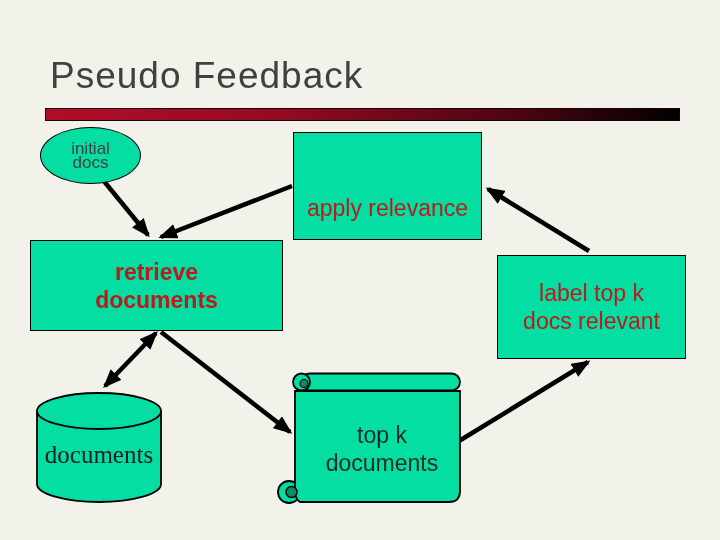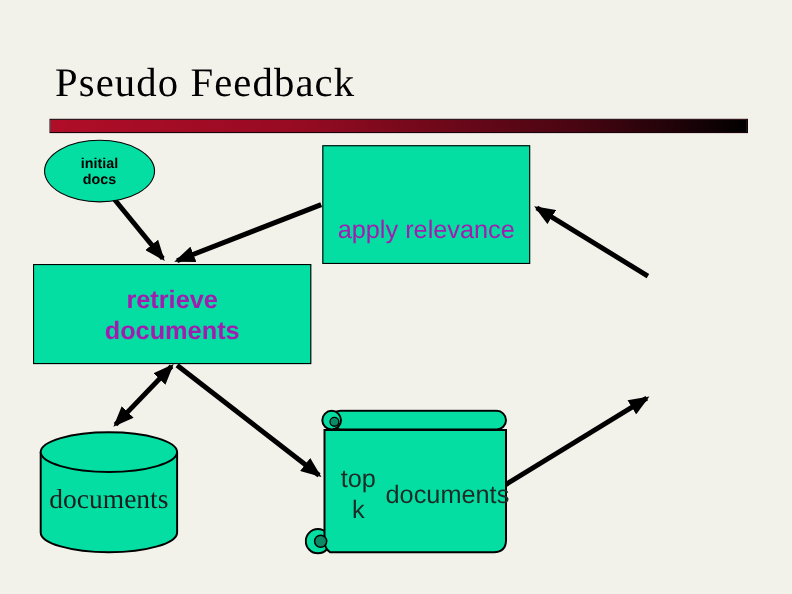--- a/index.html
+++ b/index.html
@@ -4,52 +4,51 @@
 <style>
   html,body{margin:0;padding:0;background:#888;}
   .slide{
     position:relative;width:720px;height:540px;overflow:hidden;
     background:#F2F1EA;
     font-family:"Liberation Sans", sans-serif;
   }
   .title{
     position:absolute;left:50px;top:56px;width:620px;
     font-size:37px;line-height:40px;letter-spacing:1px;
-    color:#000000;
-    font-family:Liberation Serif, serif;
+    color:#404040;
   }
   .accent-bar{
     position:absolute;left:45px;top:108px;width:635px;height:13px;
     background:linear-gradient(90deg,#B00D28 0%,#970B22 35%,#4a0512 75%,#0a0103 97%,#000 100%);
     border:1px solid #1c000a;box-sizing:border-box;
   }
   .node{position:absolute;box-sizing:border-box;background:#04DEA2;border:1.5px solid #000;}
   .node .lbl{
     width:100%;height:100%;display:flex;flex-direction:column;
     align-items:center;justify-content:center;
-    color:#a21caf;font-size:23px;line-height:28px;text-align:center;
+    color:#b91c1c;font-size:23px;line-height:28px;text-align:center;
   }
   .ellipse{left:40px;top:127px;width:101px;height:57px;border-radius:50%;}
-  .ellipse .lbl{font-size:13px;line-height:14px;color:#000000;font-weight:bold;}
+  .ellipse .lbl{font-size:17px;line-height:14px;color:#404040;}
   .apply{left:293px;top:132px;width:189px;height:108px;}
   .apply .lbl{padding-top:22px;}
   .retrieve{left:30px;top:240px;width:253px;height:91px;font-weight:bold;}
   .labeltopk{left:497px;top:255px;width:189px;height:104px;}
 
   .shape-wrap{position:absolute;}
   .cyl-wrap{left:34px;top:390px;width:130px;height:118px;}
   .cyl-label{
     position:absolute;left:-14px;top:52px;width:158px;text-align:center;
     font-family:"Liberation Serif", serif;font-size:25px;line-height:26px;
     color:#1d1d1d;white-space:nowrap;
   }
   .scroll-wrap{left:277px;top:372px;width:186px;height:136px;}
   .scroll-label{
     position:absolute;left:24px;top:19px;right:0;bottom:2px;
-    display:flex;flex-direction:row;align-items:center;justify-content:center;
+    display:flex;flex-direction:column;align-items:center;justify-content:center;
     color:#1d2b26;font-size:23px;line-height:28px;text-align:center;
   }
   .arrows{position:absolute;left:0;top:0;width:720px;height:540px;pointer-events:none;}
 </style>
 </head>
 <body>
 
 <div class="slide">
 
   <div class="title">Pseudo Feedback</div>
@@ -85,20 +84,26 @@
     </div>
   </div>
 
   <div class="node retrieve">
     <div class="lbl">
       <div>retrieve</div>
       <div>documents</div>
     </div>
   </div>
 
+  <div class="node labeltopk">
+    <div class="lbl">
+      <div>label top k</div>
+      <div>docs relevant</div>
+    </div>
+  </div>
 
   <div class="shape-wrap cyl-wrap">
     <svg width="130" height="118">
       <path d="M3 21 L3 94 A62 18 0 0 0 127 94 L127 21" fill="#04DEA2" stroke="#000" stroke-width="1.8"></path>
       <ellipse cx="65" cy="21" rx="62" ry="18" fill="#04DEA2" stroke="#000" stroke-width="1.8"></ellipse>
     </svg>
     <div class="cyl-label">documents</div>
   </div>
 
   <div class="shape-wrap scroll-wrap">

